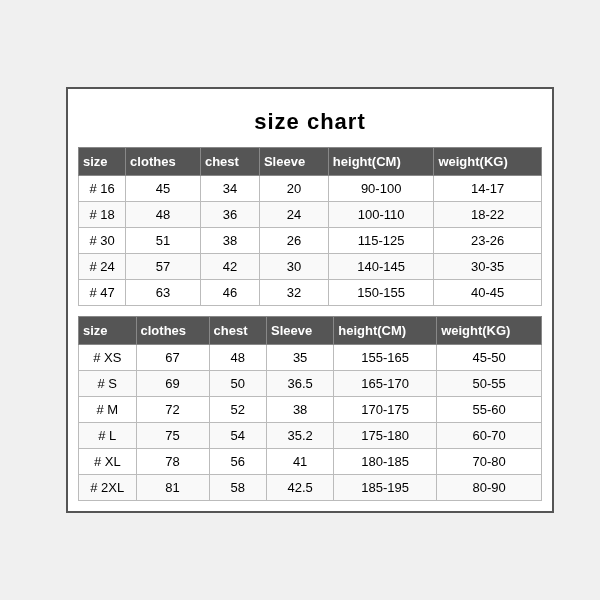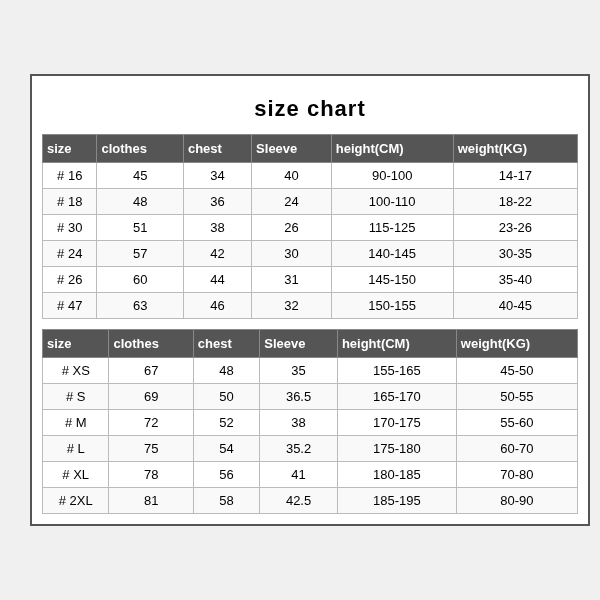--- a/index.html
+++ b/index.html
@@ -8,21 +8,21 @@
       height: 600px;
       background: #f0f0f0;
       display: flex;
       align-items: center;
       justify-content: center;
       font-family: Arial, sans-serif;
     }
     .container {
       background: #fff;
       border: 2px solid #555;
-      width: 560px;
+      width: 488px;
       padding: 10px;
       margin-left: 20px;
     }
     .title {
       text-align: center;
       font-size: 22px;
       font-weight: bold;
       padding: 10px 0 12px 0;
       letter-spacing: 1px;
     }
@@ -67,21 +67,21 @@
           <th>Sleeve</th>
           <th>height(CM)</th>
           <th>weight(KG)</th>
         </tr>
     </thead>
     <tbody id="tbody1">
         <tr>
           <td># 16</td>
           <td>45</td>
           <td>34</td>
-          <td>40</td>
+          <td>20</td>
           <td>90-100</td>
           <td>14-17</td>
         </tr>
         <tr>
           <td># 18</td>
           <td>48</td>
           <td>36</td>
           <td>24</td>
           <td>100-110</td>
           <td>18-22</td>
@@ -94,28 +94,20 @@
           <td>115-125</td>
           <td>23-26</td>
         </tr>
         <tr>
           <td># 24</td>
           <td>57</td>
           <td>42</td>
           <td>30</td>
           <td>140-145</td>
           <td>30-35</td>
-        </tr>
-        <tr>
-          <td># 26</td>
-          <td>60</td>
-          <td>44</td>
-          <td>31</td>
-          <td>145-150</td>
-          <td>35-40</td>
         </tr>
         <tr>
           <td># 47</td>
           <td>63</td>
           <td>46</td>
           <td>32</td>
           <td>150-155</td>
           <td>40-45</td>
         </tr>
       </tbody>

